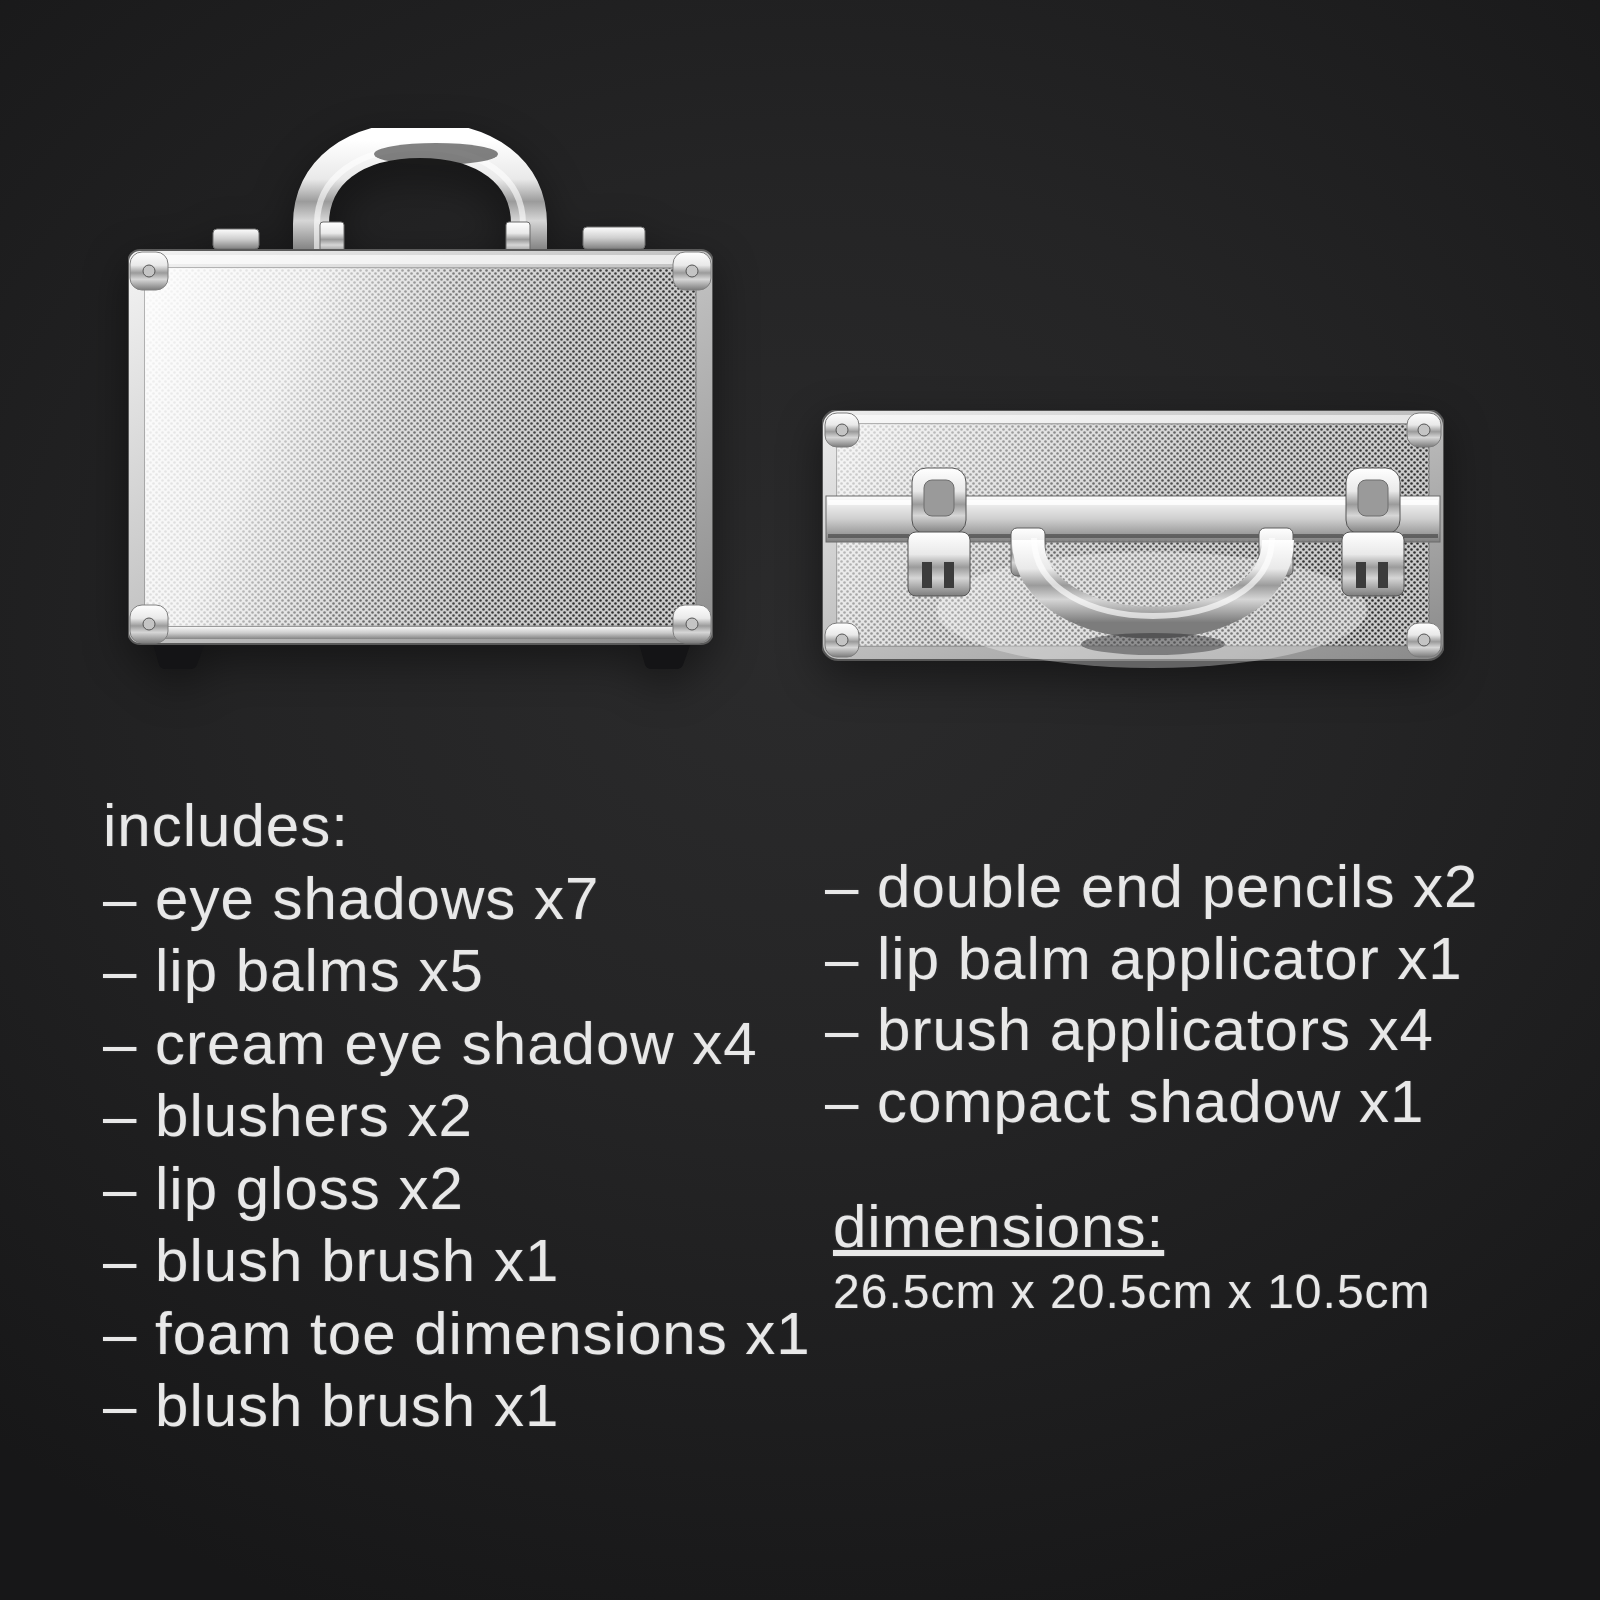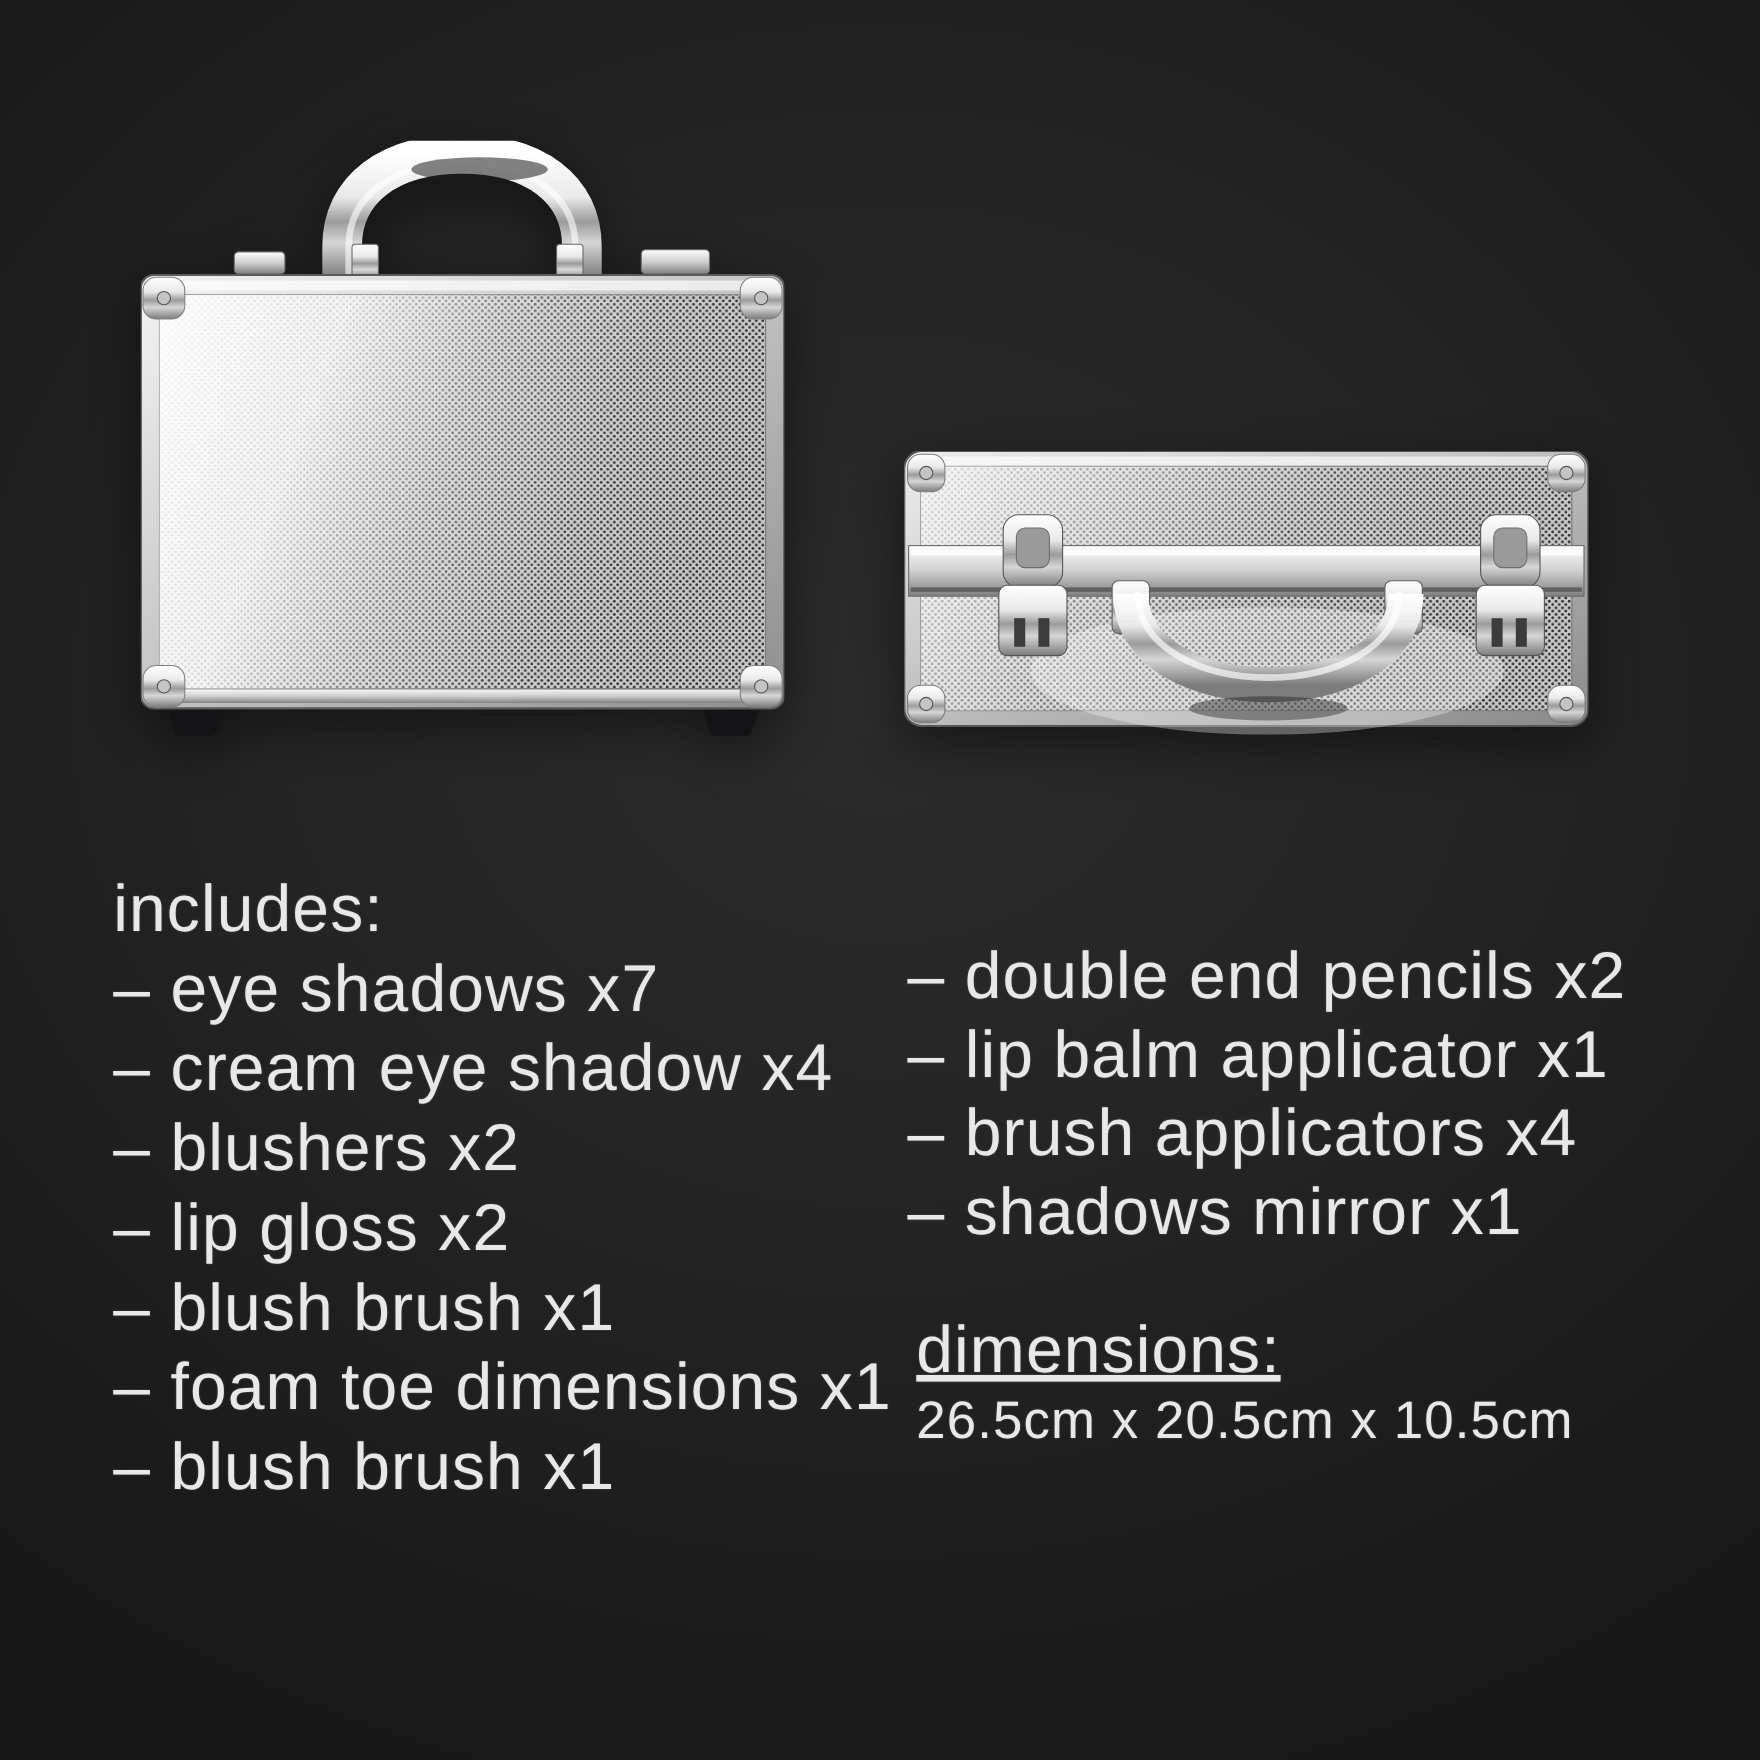--- a/index.html
+++ b/index.html
@@ -172,33 +172,34 @@
       <rect x="3" y="213" width="34" height="34" rx="12" fill="url(#chrome2)" stroke="#7d7d7d"></rect>
       <circle cx="20" cy="230" r="6" fill="#c4c4c4" stroke="#555"></circle>
       <rect x="585" y="213" width="34" height="34" rx="12" fill="url(#chrome2)" stroke="#7d7d7d"></rect>
       <circle cx="602" cy="230" r="6" fill="#c4c4c4" stroke="#555"></circle>
     </g>
   </svg>
 
   <div class="textcol col-left">
     <div class="line">includes:</div>
     <div class="line">– eye shadows x7</div>
+    <div class="line">– lip balms x5</div>
     <div class="line">– cream eye shadow x4</div>
     <div class="line">– blushers x2</div>
     <div class="line">– lip gloss x2</div>
     <div class="line">– blush brush x1</div>
     <div class="line">– foam toe dimensions x1</div>
     <div class="line">– blush brush x1</div>
   </div>
 
   <div class="textcol col-right">
     <div class="line">– double end pencils x2</div>
     <div class="line">– lip balm applicator x1</div>
     <div class="line">– brush applicators x4</div>
-    <div class="line">– shadows mirror x1</div>
+    <div class="line">– compact shadow x1</div>
   </div>
 
   <div class="textcol dims">
     <div class="line heading">dimensions:</div>
     <div class="line value">26.5cm x 20.5cm x 10.5cm</div>
   </div>
 
 </div>
 
 </body></html>

